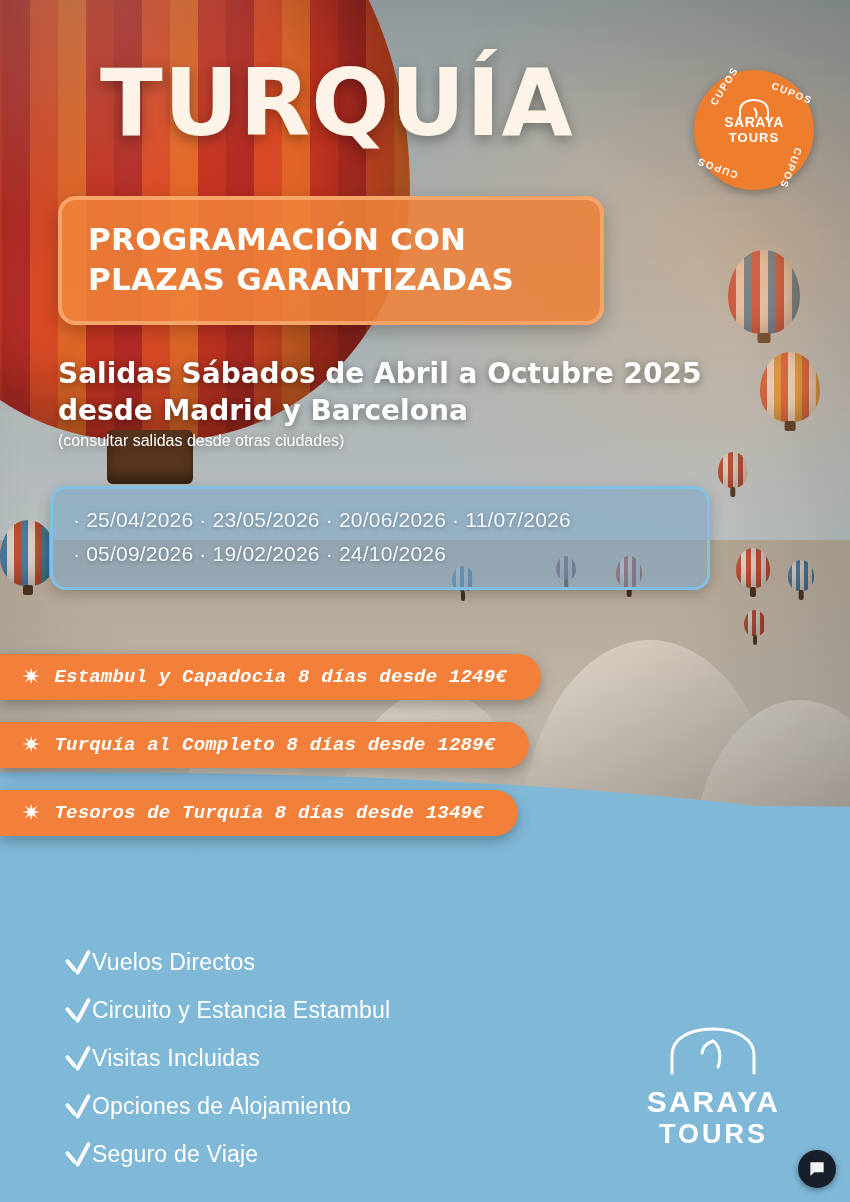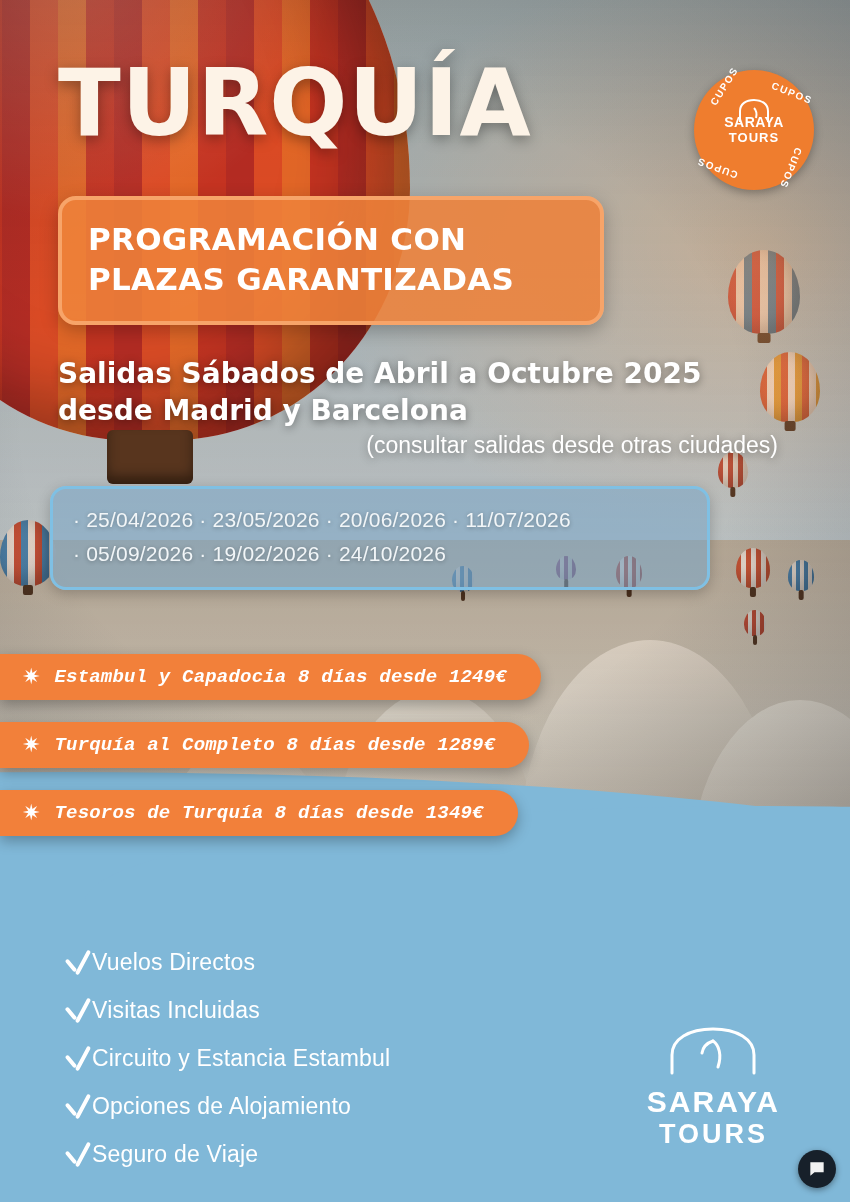--- a/index.html
+++ b/index.html
@@ -114,20 +114,21 @@
   
   .content { position:absolute; inset:0; }
 
   .title {
     position:absolute; left:58px; top:58px;
     font-size: 92px; line-height: 1;
     font-weight: 800; letter-spacing: 1px;
     color: #fdf3e7;
     text-shadow: 0 4px 14px rgba(0,0,0,.35);
     font-family: "DejaVu Sans", sans-serif;
+    padding-left: 42px;
   }
 
   
   .seal {
     position:absolute; right:36px; top:70px; width:120px; height:120px;
     border-radius:50%;
     background:#ef7d2e;
     box-shadow: 0 3px 10px rgba(0,0,0,.3);
   }
   .seal .ring-text {
@@ -166,23 +167,22 @@
   .sub {
     position:absolute; left:58px; top:356px; width:720px;
     color:#fff;
   }
   .sub .l1, .sub .l2 {
     font-size:28px; font-weight:800; line-height:1.32;
     text-shadow: 0 2px 8px rgba(0,0,0,.4);
     font-family:"DejaVu Sans", sans-serif;
   }
   .sub .l3 {
-    font-size:23px; font-weight:400; margin-top:2px;
+    font-size:16px; font-weight:400; margin-top:2px;
     text-shadow: 0 2px 8px rgba(0,0,0,.4);
-    text-align: right;
   }
 
   .dates-box {
     position:absolute; left:50px; top:486px; width:660px;
     background: rgba(120,165,200,.55);
     border:3px solid #7fc0e4;
     border-radius:16px;
     padding:14px 20px 16px 20px;
     box-shadow: 0 4px 14px rgba(0,0,0,.22);
   }
@@ -329,25 +329,25 @@
       <span class="txt">Tesoros de Turquía 8 días desde 1349€</span>
     </div>
 
     <div class="features">
       <div class="feature">
         <span class="check"></span>
         <span class="lbl">Vuelos Directos</span>
       </div>
       <div class="feature">
         <span class="check"></span>
+        <span class="lbl">Circuito y Estancia Estambul</span>
+      </div>
+      <div class="feature">
+        <span class="check"></span>
         <span class="lbl">Visitas Incluidas</span>
-      </div>
-      <div class="feature">
-        <span class="check"></span>
-        <span class="lbl">Circuito y Estancia Estambul</span>
       </div>
       <div class="feature">
         <span class="check"></span>
         <span class="lbl">Opciones de Alojamiento</span>
       </div>
       <div class="feature">
         <span class="check"></span>
         <span class="lbl">Seguro de Viaje</span>
       </div>
     </div>

